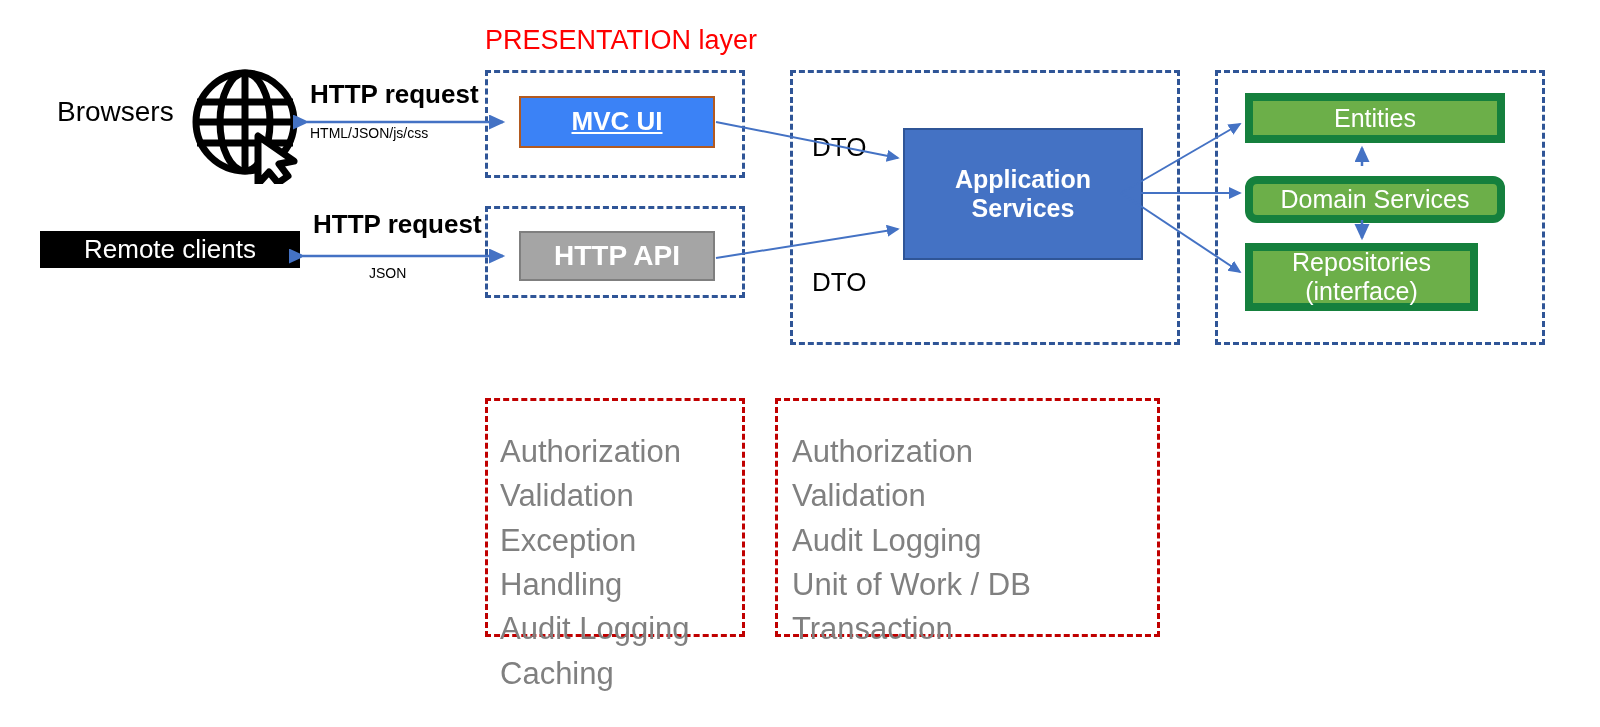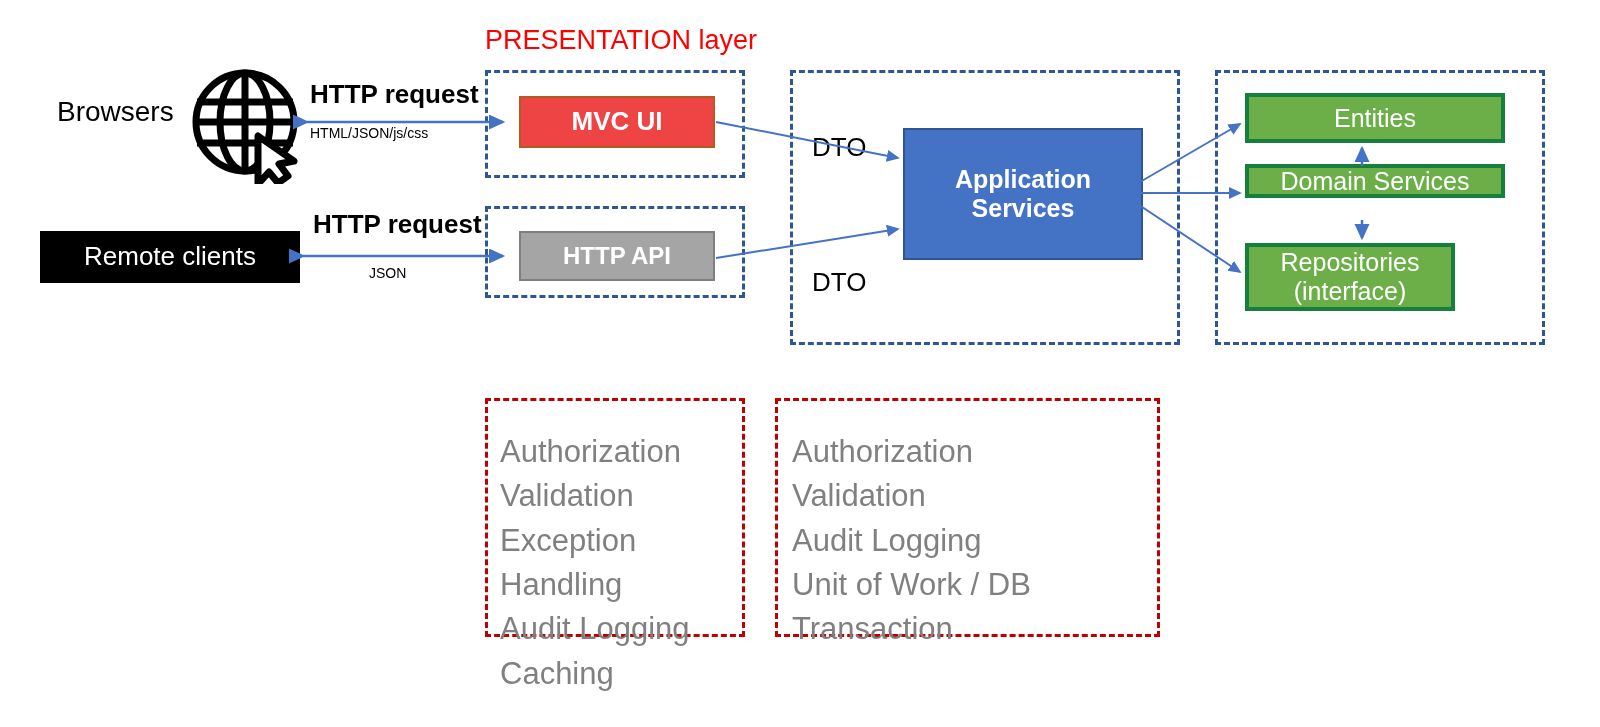--- a/index.html
+++ b/index.html
@@ -43,40 +43,41 @@
   .node {
     box-sizing: border-box;
     display: flex;
     align-items: center;
     justify-content: center;
     text-align: center;
     color: #ffffff;
     line-height: 1.15;
   }
   .node-mvc {
-    background: #ef4444;
+    background: #3b82f6;
     border: 2px solid #B35A1F;
     font-size: 26px;
     font-weight: bold;
+    text-decoration: underline;
   }
   .node-api {
     background: #A5A5A5;
     border: 2px solid #7F7F7F;
-    font-size: 24px;
+    font-size: 28px;
     font-weight: bold;
   }
   .node-appsvc {
     background: #4472C4;
     border: 2px solid #2F5597;
     font-size: 25px;
     font-weight: bold;
   }
   .node-green {
     background: #6CAF49;
-    border: 4px solid #15803d;
+    border: 8px solid #15803d;
     font-size: 25px;
     font-weight: normal;
   }
   .node-black {
     background: #000000;
     font-size: 26px;
     font-weight: normal;
   }
 
   
@@ -132,21 +133,21 @@
         <line x1="57" y1="11" x2="57" y2="109"></line>
         <line x1="9" y1="40" x2="105" y2="40"></line>
         <line x1="8" y1="60" x2="106" y2="60"></line>
         <line x1="9" y1="81" x2="105" y2="81"></line>
       </g>
 
       <path d="M70 74 L70 122 L81 110 L90 121 L100 114 L91 102 L106 99 Z" fill="#ffffff" stroke="#000000" stroke-width="7" stroke-linejoin="round"></path>
     </svg>
   </div>
 
-  <div class="abs node node-black" style="left:40px; top:231px; width:260px; height:52px;">Remote clients</div>
+  <div class="abs node node-black" style="left:40px; top:231px; width:260px; height:37px;">Remote clients</div>
 
   <div class="abs label-dark label-http" style="left:310px; top:79px;">HTTP request</div>
   <div class="abs label-dark label-sub" style="left:310px; top:125px;">HTML/JSON/js/css</div>
 
   <div class="abs label-dark label-http" style="left:313px; top:209px;">HTTP request</div>
   <div class="abs label-dark label-sub" style="left:369px; top:265px;">JSON</div>
 
   <div class="abs label-dark label-dto" style="left:812px; top:106px;">DTO</div>
   <div class="abs label-dark label-dto" style="left:812px; top:241px;">DTO</div>
 
@@ -157,22 +158,22 @@
   <div class="abs node node-api" style="left:519px; top:231px; width:196px; height:50px;">HTTP API</div>
 
   <div class="abs dashed-blue" style="left:790px; top:70px; width:390px; height:275px;"></div>
   <div class="abs node node-appsvc" style="left:903px; top:128px; width:240px; height:132px; flex-direction:column;">
     <span>Application</span>
     <span>Services</span>
   </div>
 
   <div class="abs dashed-blue" style="left:1215px; top:70px; width:330px; height:275px;"></div>
   <div class="abs node node-green" style="left:1245px; top:93px; width:260px; height:50px;">Entities</div>
-  <div class="abs node node-green" style="left:1245px; top:164px; width:260px; height:34px;">Domain Services</div>
-  <div class="abs node node-green" style="left:1245px; top:243px; width:210px; height:68px; flex-direction:column;">
+  <div class="abs node node-green" style="left:1245px; top:176px; width:260px; height:47px;border-radius:12px;">Domain Services</div>
+  <div class="abs node node-green" style="left:1245px; top:243px; width:233px; height:68px; flex-direction:column;">
     <span>Repositories</span>
     <span>(interface)</span>
   </div>
 
   <div class="abs dashed-red" style="left:485px; top:398px; width:260px; height:239px;"></div>
   <div class="abs cc-list" style="left:500px; top:430px; width:240px;">Authorization
 Validation
 Exception Handling
 Audit Logging
 Caching</div>

